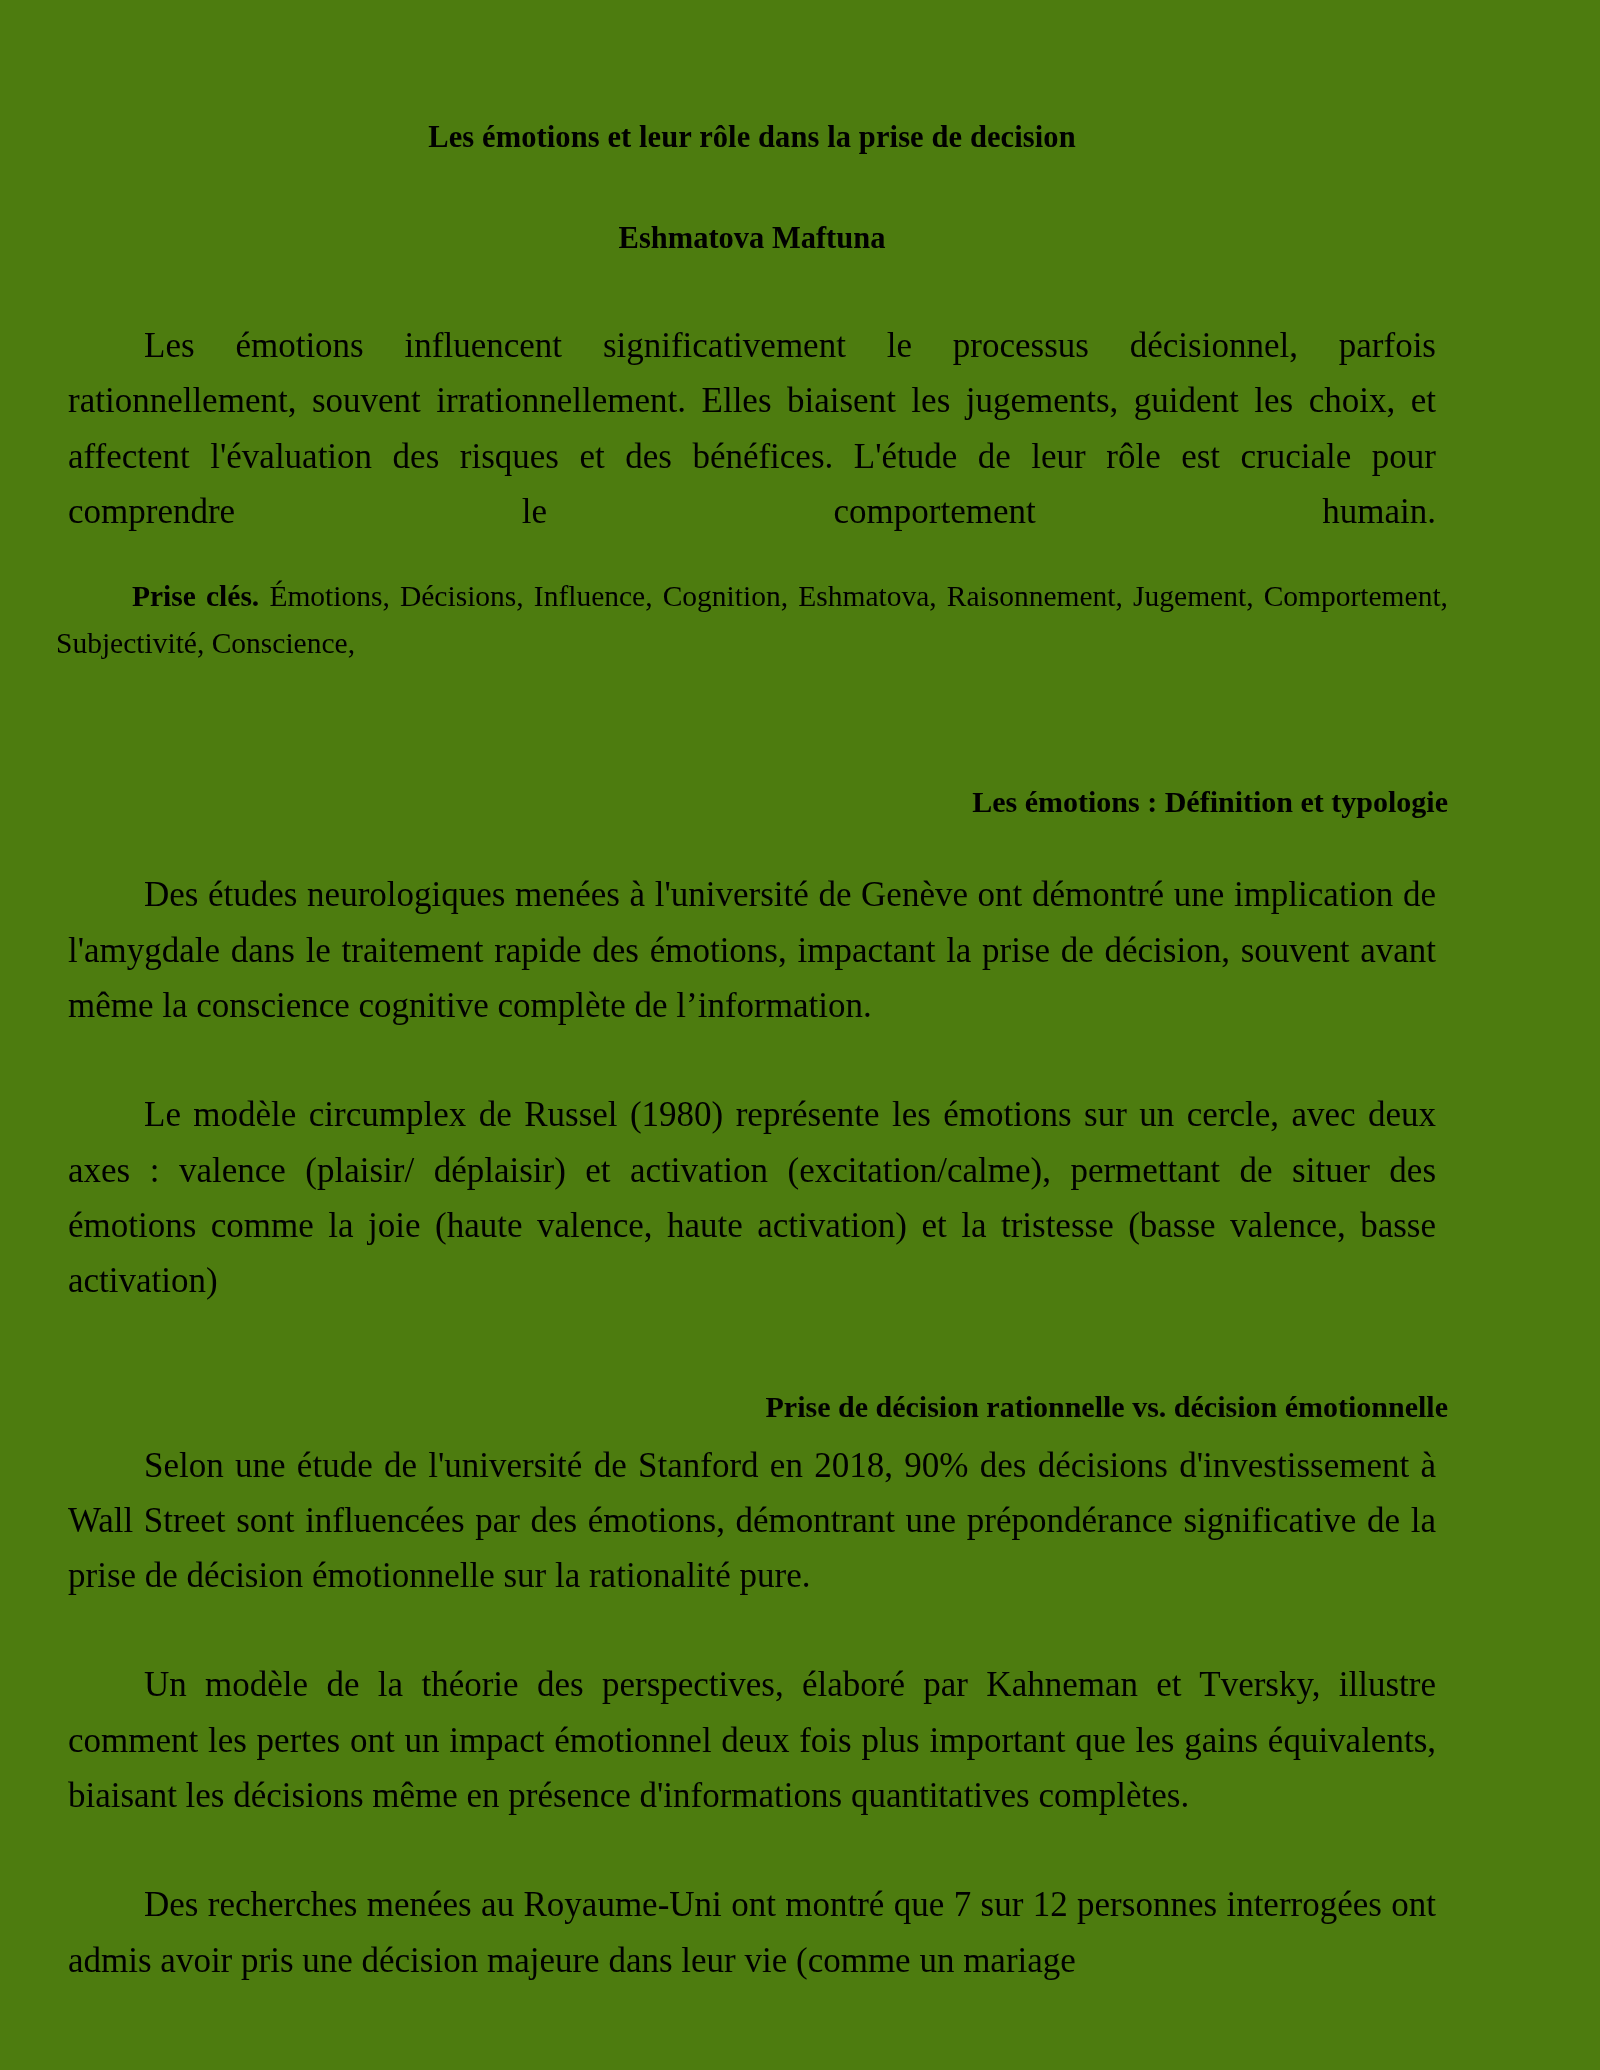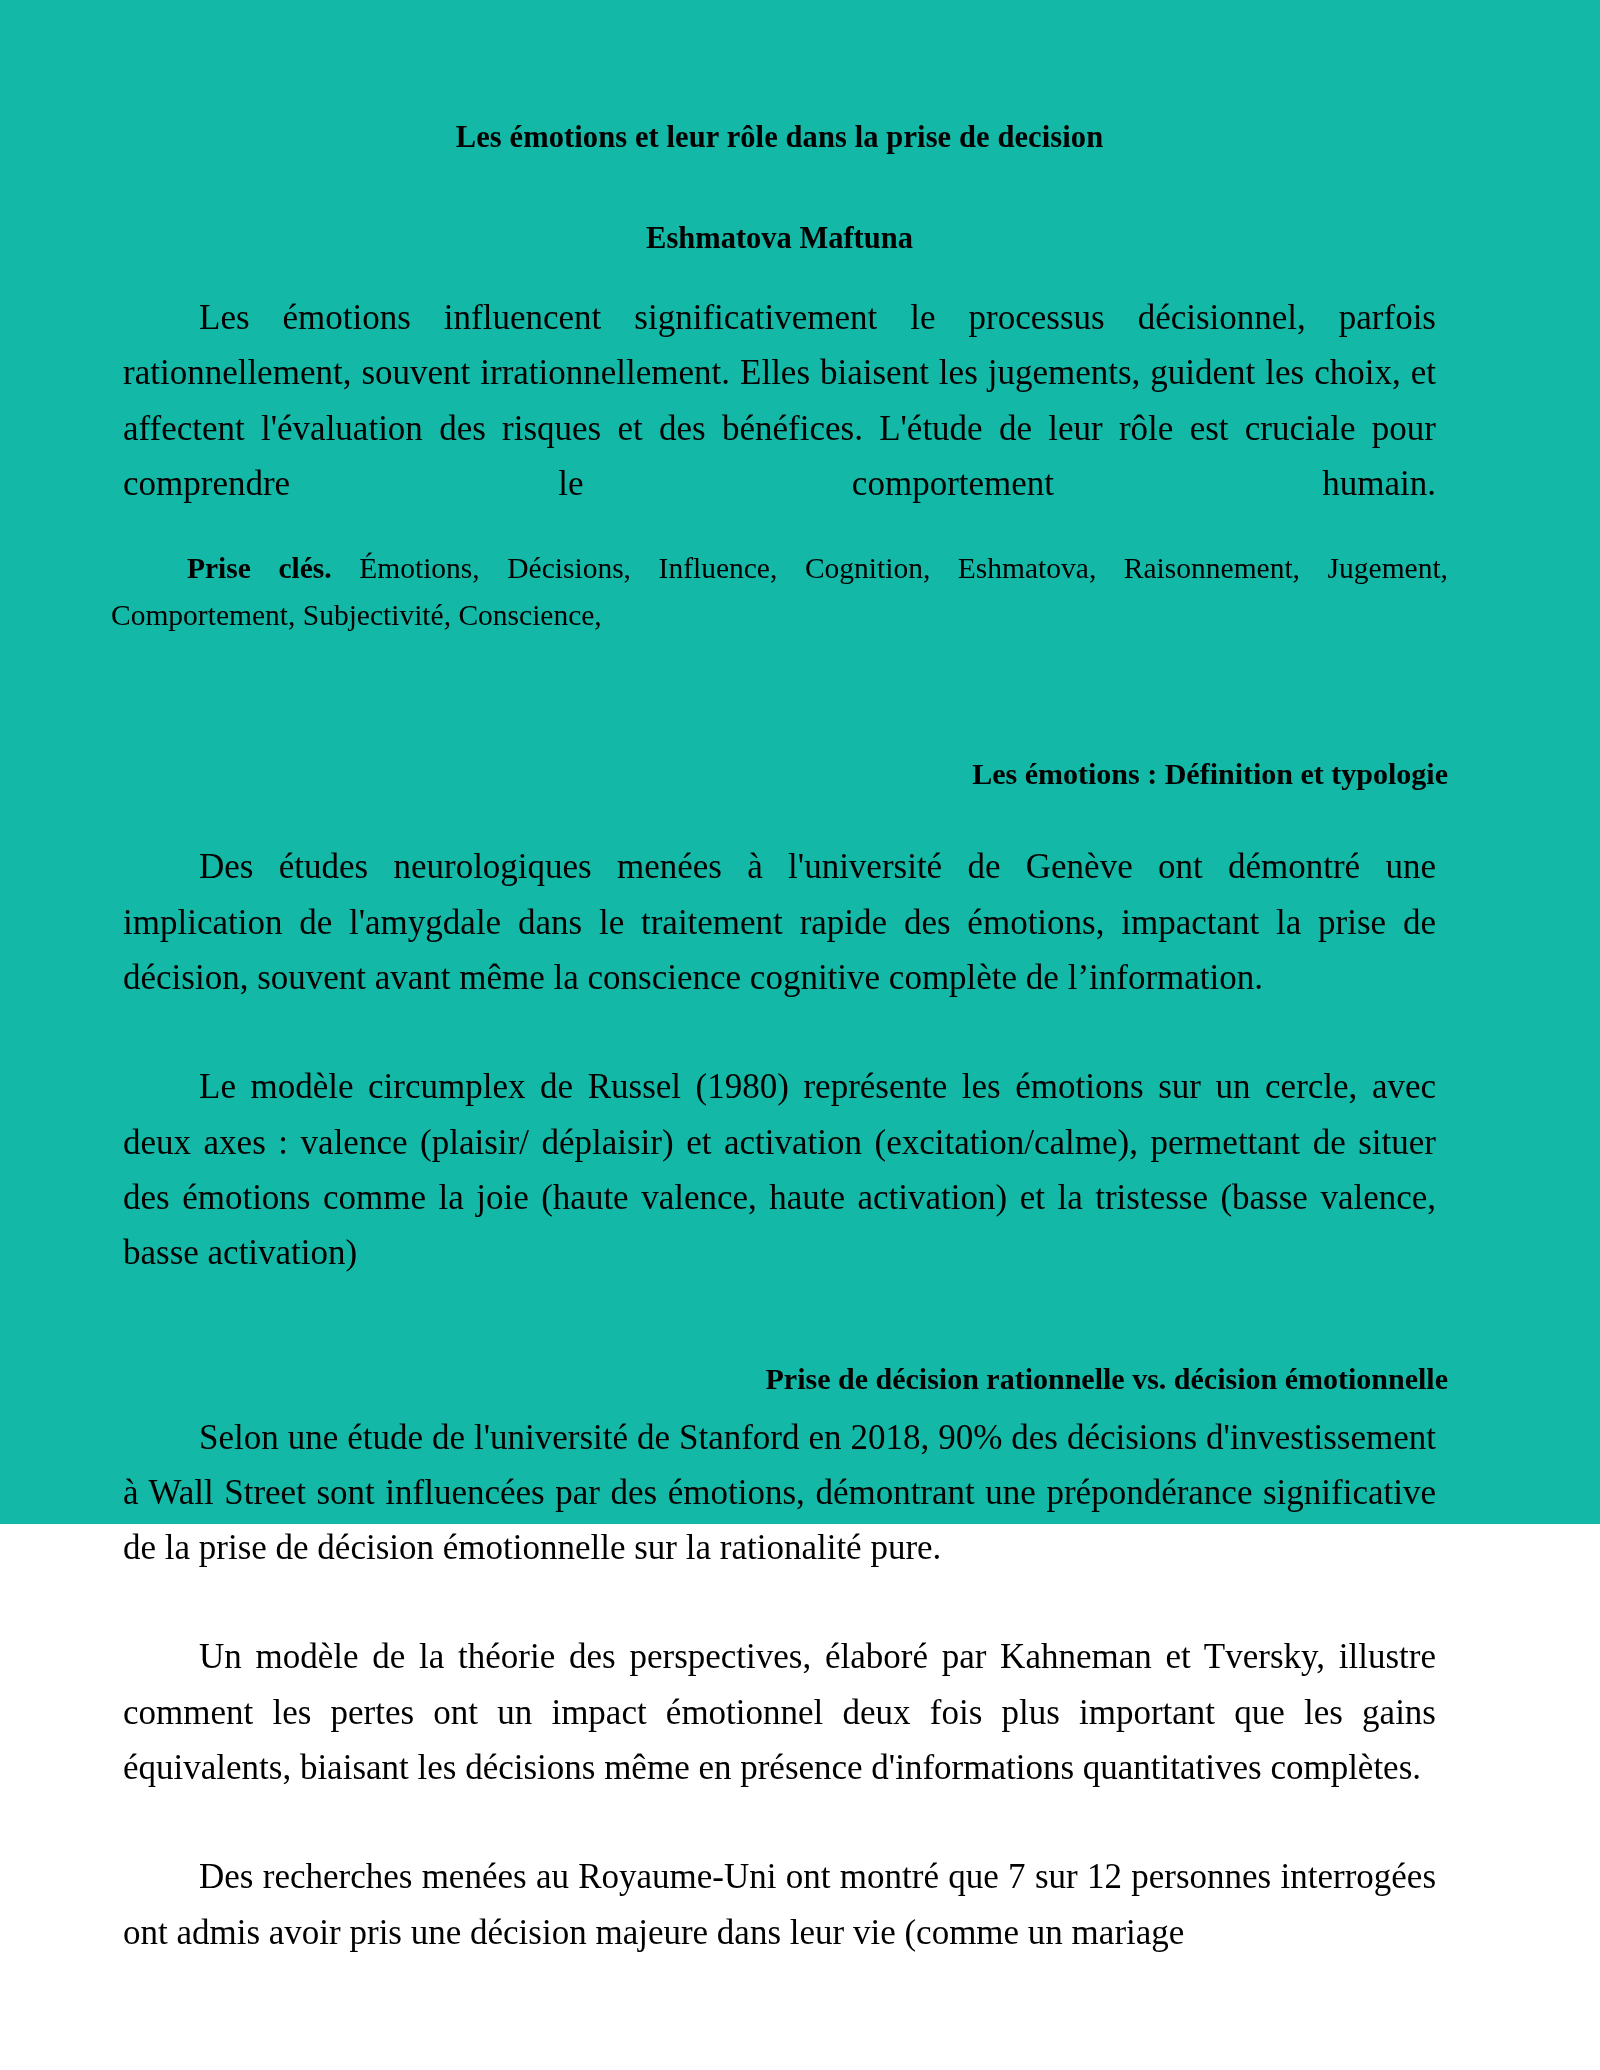--- a/index.html
+++ b/index.html
@@ -11,39 +11,39 @@
   body {
     width: 1600px;
     height: 2070px;
     font-family: "Liberation Serif", "DejaVu Serif", serif;
     color: #000000;
     overflow: hidden;
   }
   .page {
     position: relative;
     width: 1600px;
-    height: 1524px;
-    background: #14b8a6;
+    height: 2070px;
+    background: #4d7c0f;
     box-sizing: border-box;
-    padding: 118px 152px 0 111px;
+    padding: 118px 152px 0 56px;
   }
   .doc-title {
     text-align: center;
     font-weight: bold;
     font-size: 30.5px;
     line-height: 1.28;
     letter-spacing: 0.1px;
     margin: 0 0 62px 0;
   }
   .doc-author {
     text-align: center;
     font-weight: bold;
     font-size: 30.5px;
     line-height: 1.28;
-    margin: 0 0 32px 0;
+    margin: 0 0 60px 0;
   }
   .annotation-heading {
     text-align: center;
     font-weight: bold;
     font-size: 30.5px;
     line-height: 1.28;
     margin: 0 0 6px 0;
   }
   p.body-text {
     margin: 12px;

